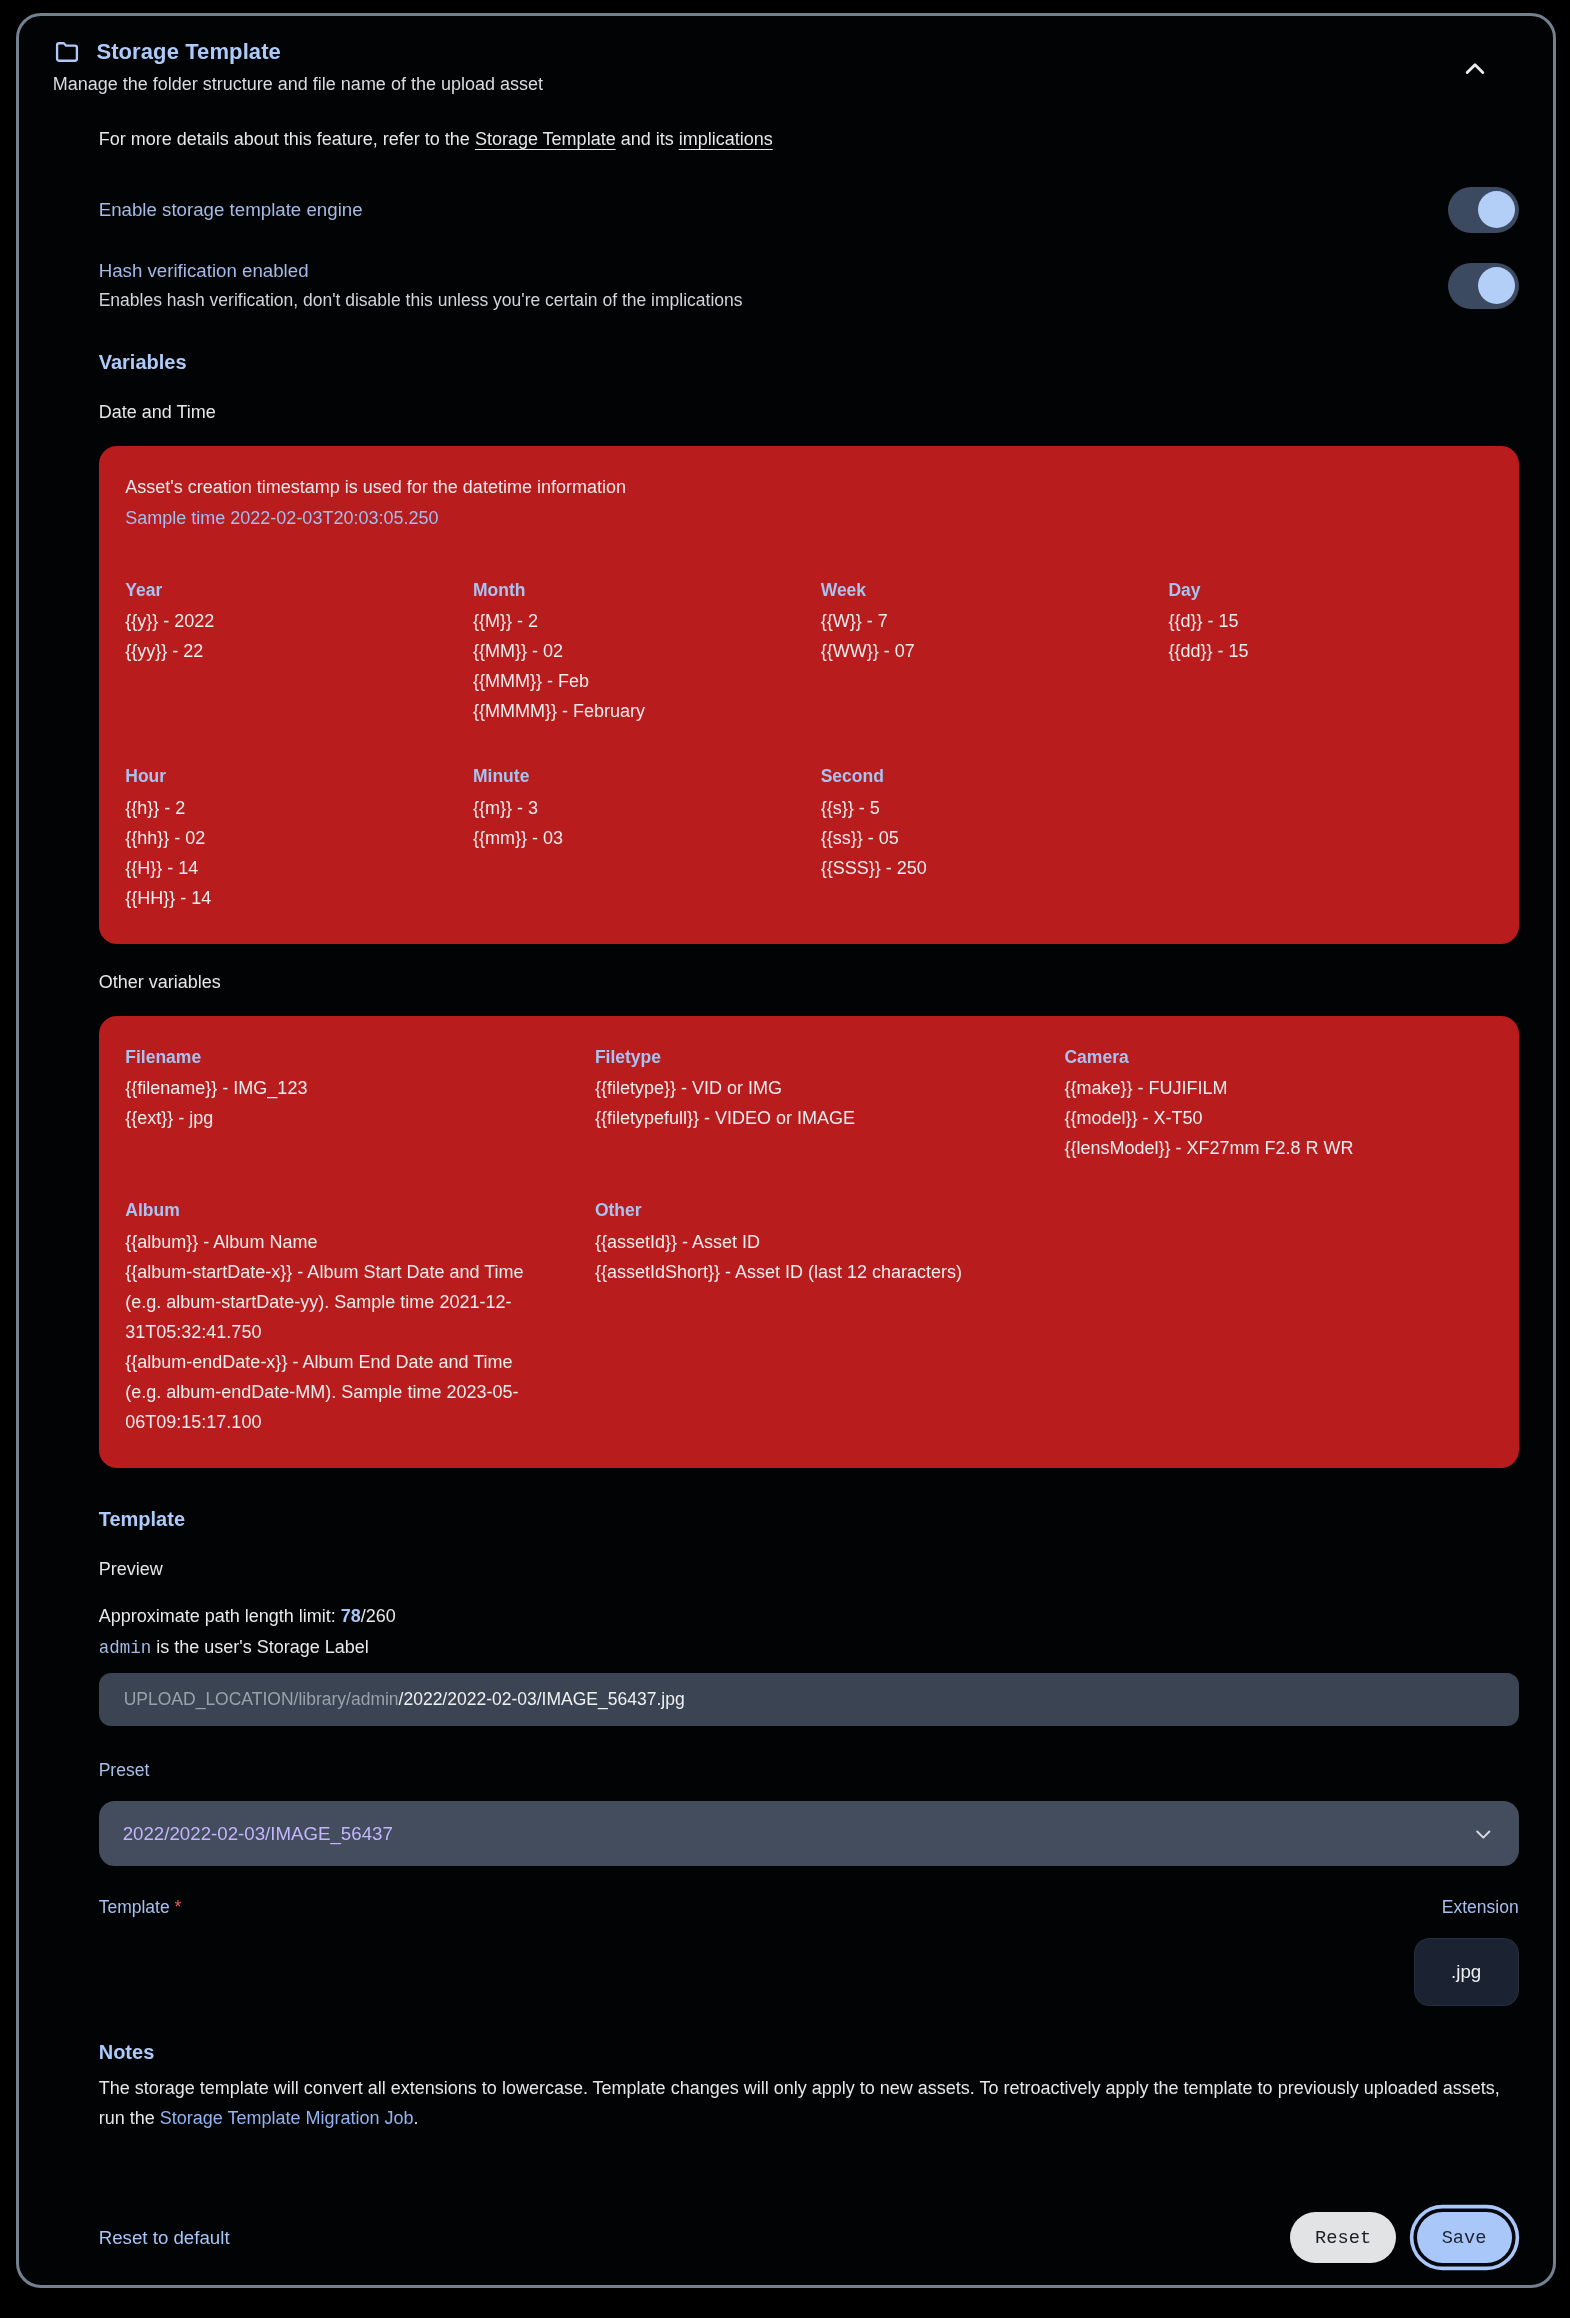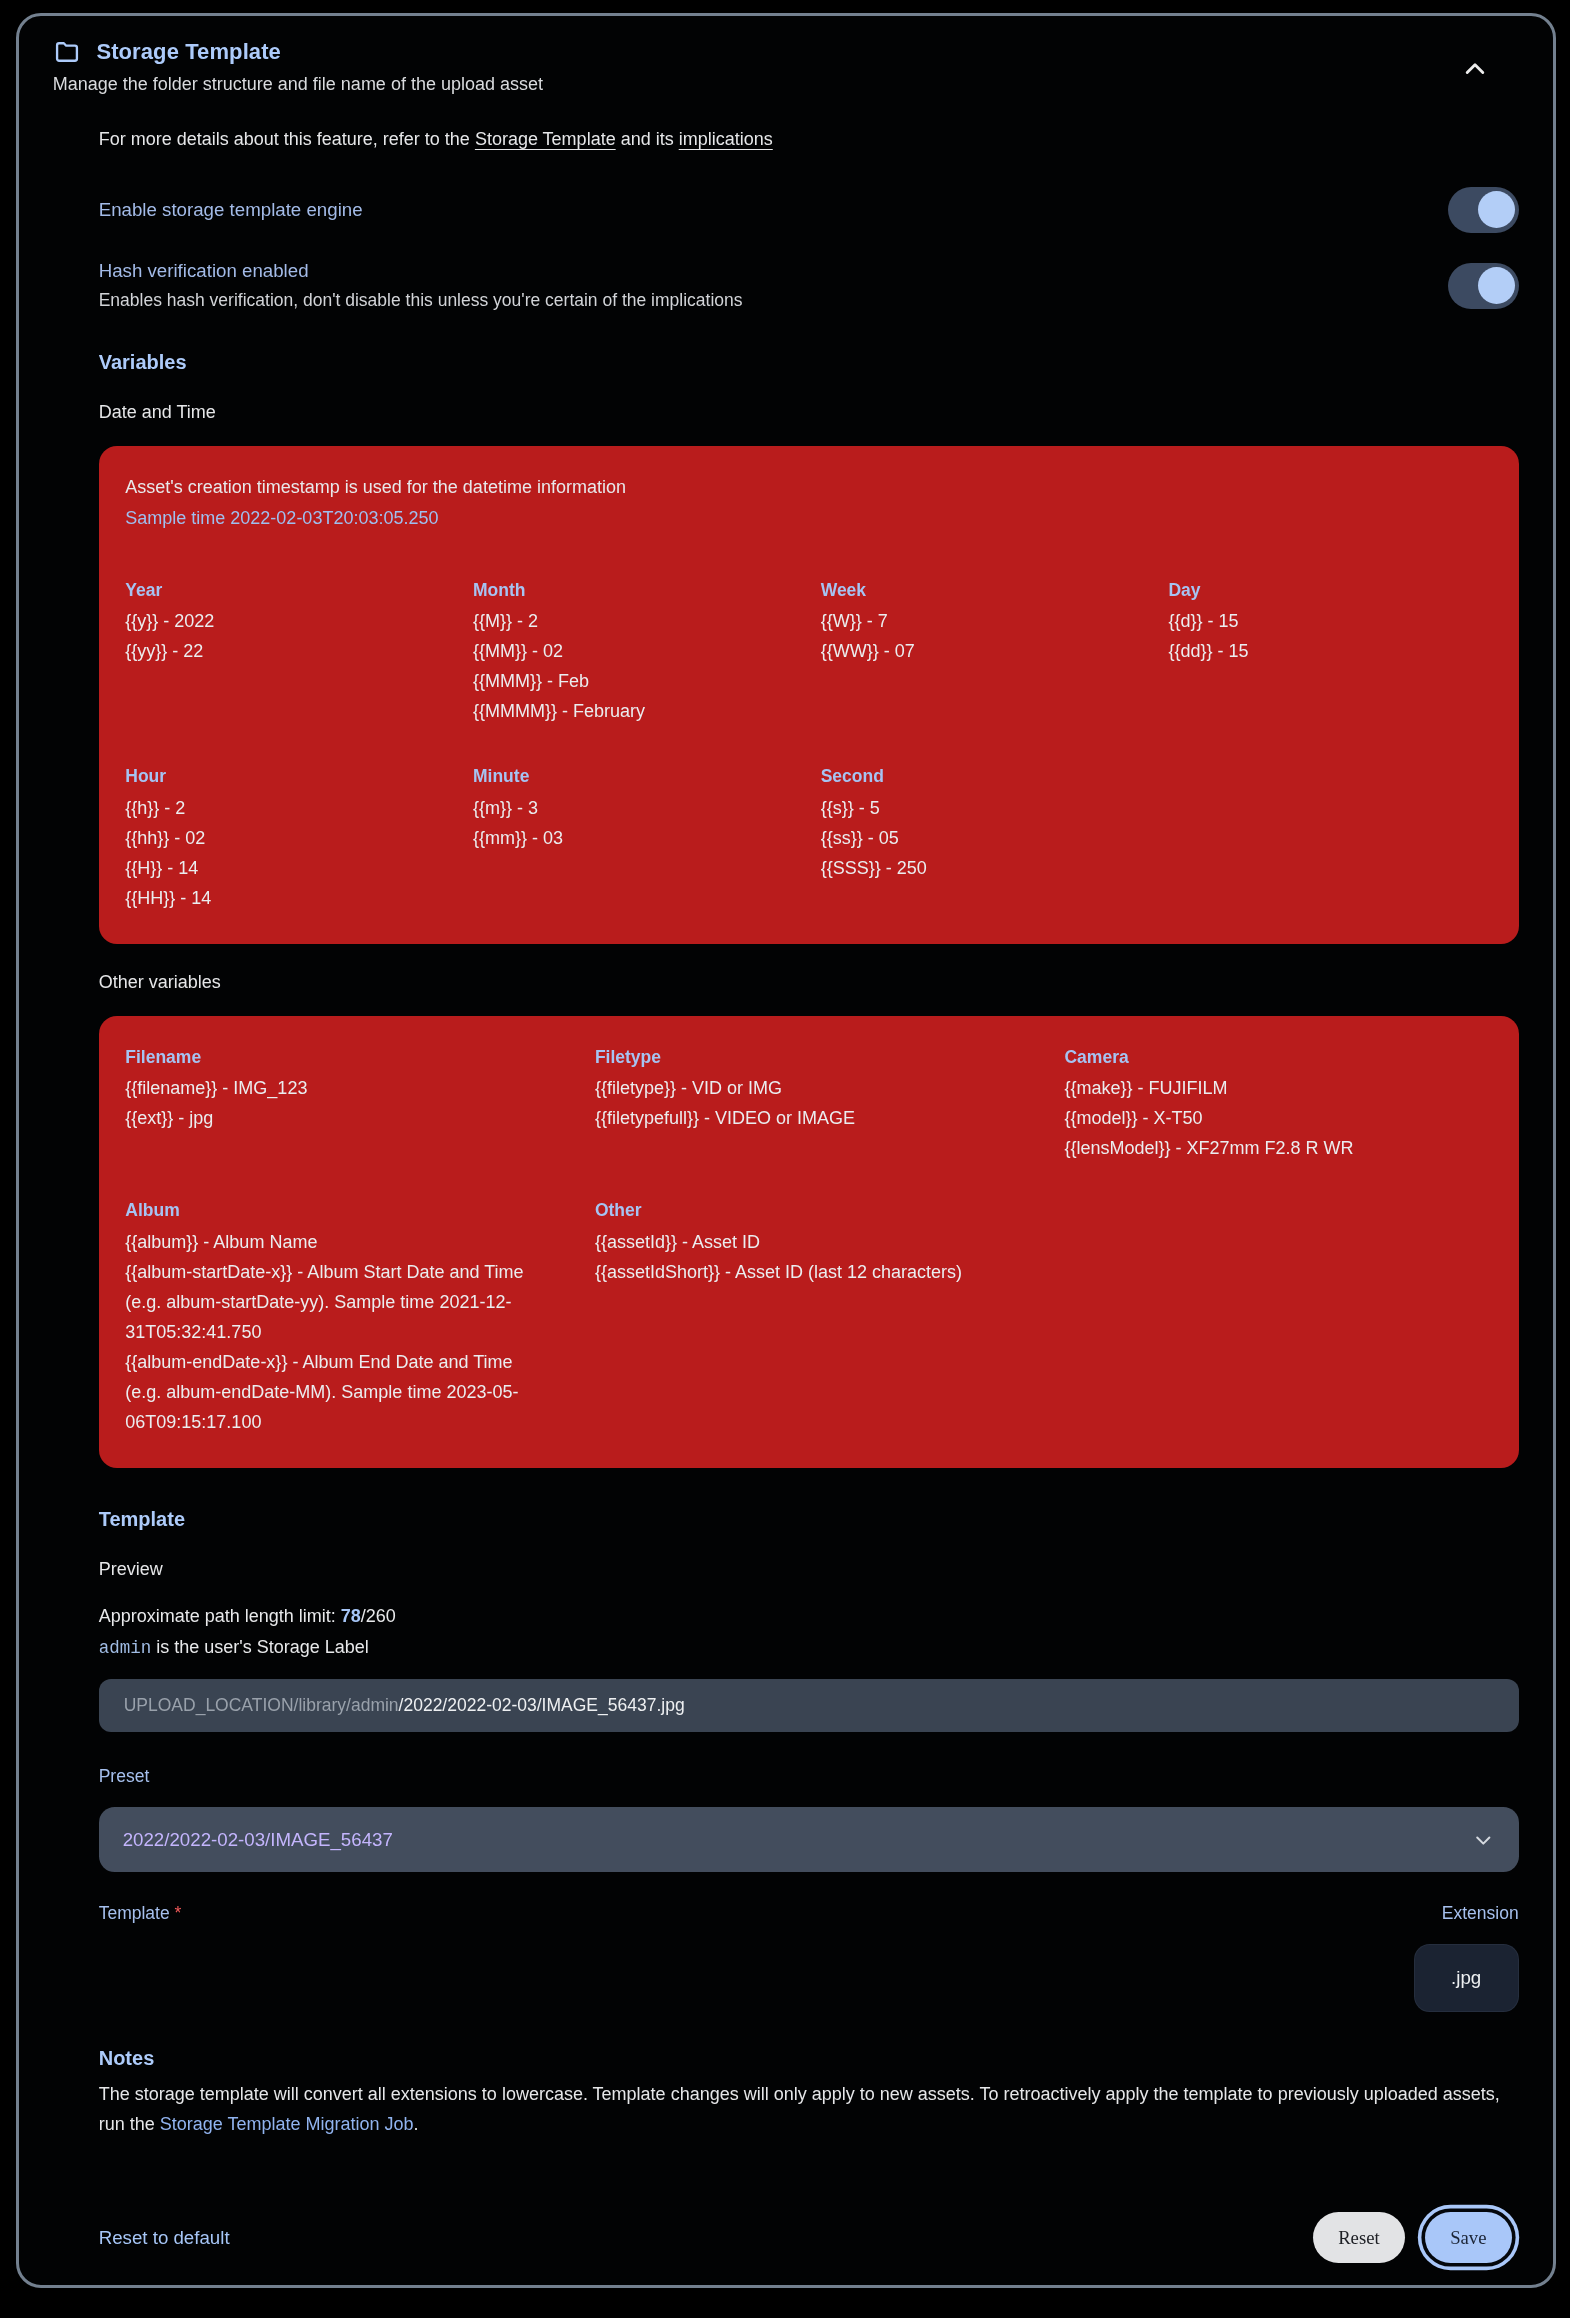--- a/index.html
+++ b/index.html
@@ -38,21 +38,21 @@
   .vgrid4 { margin-top:51px; display:grid; grid-template-columns:repeat(4,1fr); row-gap:40px; column-gap:24px; }
   .vgrid3 { display:grid; grid-template-columns:repeat(3,1fr); row-gap:37px; column-gap:42px; }
   .var-h { font-size:17.5px; font-weight:600; color:#a6c3f2; }
   .var-i { font-size:18px; color:#ebedef; line-height:30px; margin-top:5.4px; }
   .var-i div { min-height:30px; }
   
   .pline { margin-top:26.6px; font-size:18px; color:#e8e9eb; }
   .pline b { color:#a6c6f7; font-weight:700; }
   .code { font-family:"Liberation Mono", monospace; color:#a0bce4; font-size:17.5px; }
   .slabel-line { margin-top:4.8px; font-size:18px; color:#e8e9eb; line-height:30px; }
-  .preview-box { margin-top:16px; height:53px; background:#3a4452; border-radius:12px;
+  .preview-box { margin-top:10px; height:53px; background:#3a4452; border-radius:12px;
     display:flex; align-items:center; padding:0 25px; font-size:17.5px; white-space:nowrap; overflow:hidden; }
   .preview-box .pfx { color:#99a1ab; }
   .preview-box .main { color:#eef0f2; font-weight:500; }
   .field-label { margin-top:34px; font-size:17.5px; font-weight:500; color:#a6c0ee; }
   .select { margin-top:20.5px; height:65px; background:#434d5d; border-radius:15.7px;
     display:flex; align-items:center; justify-content:space-between; padding:0 22px 0 24px;
     font-size:18.7px; color:#c4b5fd; cursor:pointer; }
   .tpl-row { display:flex; margin-top:31px; gap:29px; }
   .tpl-col { flex:1 1 auto; }
   .ext-col { flex:0 0 109px; display:flex; flex-direction:column; align-items:flex-end; }
@@ -67,21 +67,21 @@
   
   .notes-p { margin-top:9.7px; font-size:18px; line-height:30px; color:#e6e7e9; }
   .notes-p a { color:#91b4f0; cursor:pointer; text-decoration:none; }
   
   .footer { position:absolute; left:34px; right:34px; bottom:22px; display:flex;
     align-items:center; justify-content:space-between; }
   .reset-default { margin-left:46px; font-size:18.7px; font-weight:500; color:#a6c6f7;
     background:none; border:none; cursor:pointer; font-family:inherit; }
   .btns { display:flex; align-items:center; gap:20.5px; }
   .btn { height:51px; border:none; border-radius:603px; font-size:18.7px; font-weight:500;
-    font-family:Liberation Serif, serif; padding:0 25px; cursor:pointer; }
+    font-family:Liberation Mono, monospace; padding:0 25px; cursor:pointer; }
   .btn-reset { background:#e2e3e5; color:#1d1f24; }
   .btn-save { background:#a9c7f9; color:#1c2536;
     box-shadow:0 0 0 3.6px #04070c, 0 0 0 7.2px #a9c7f9; margin-right:7.2px; }
   svg { display:block; }
 </style>
 </head>
 <body>
 
 <div class="card">
 

